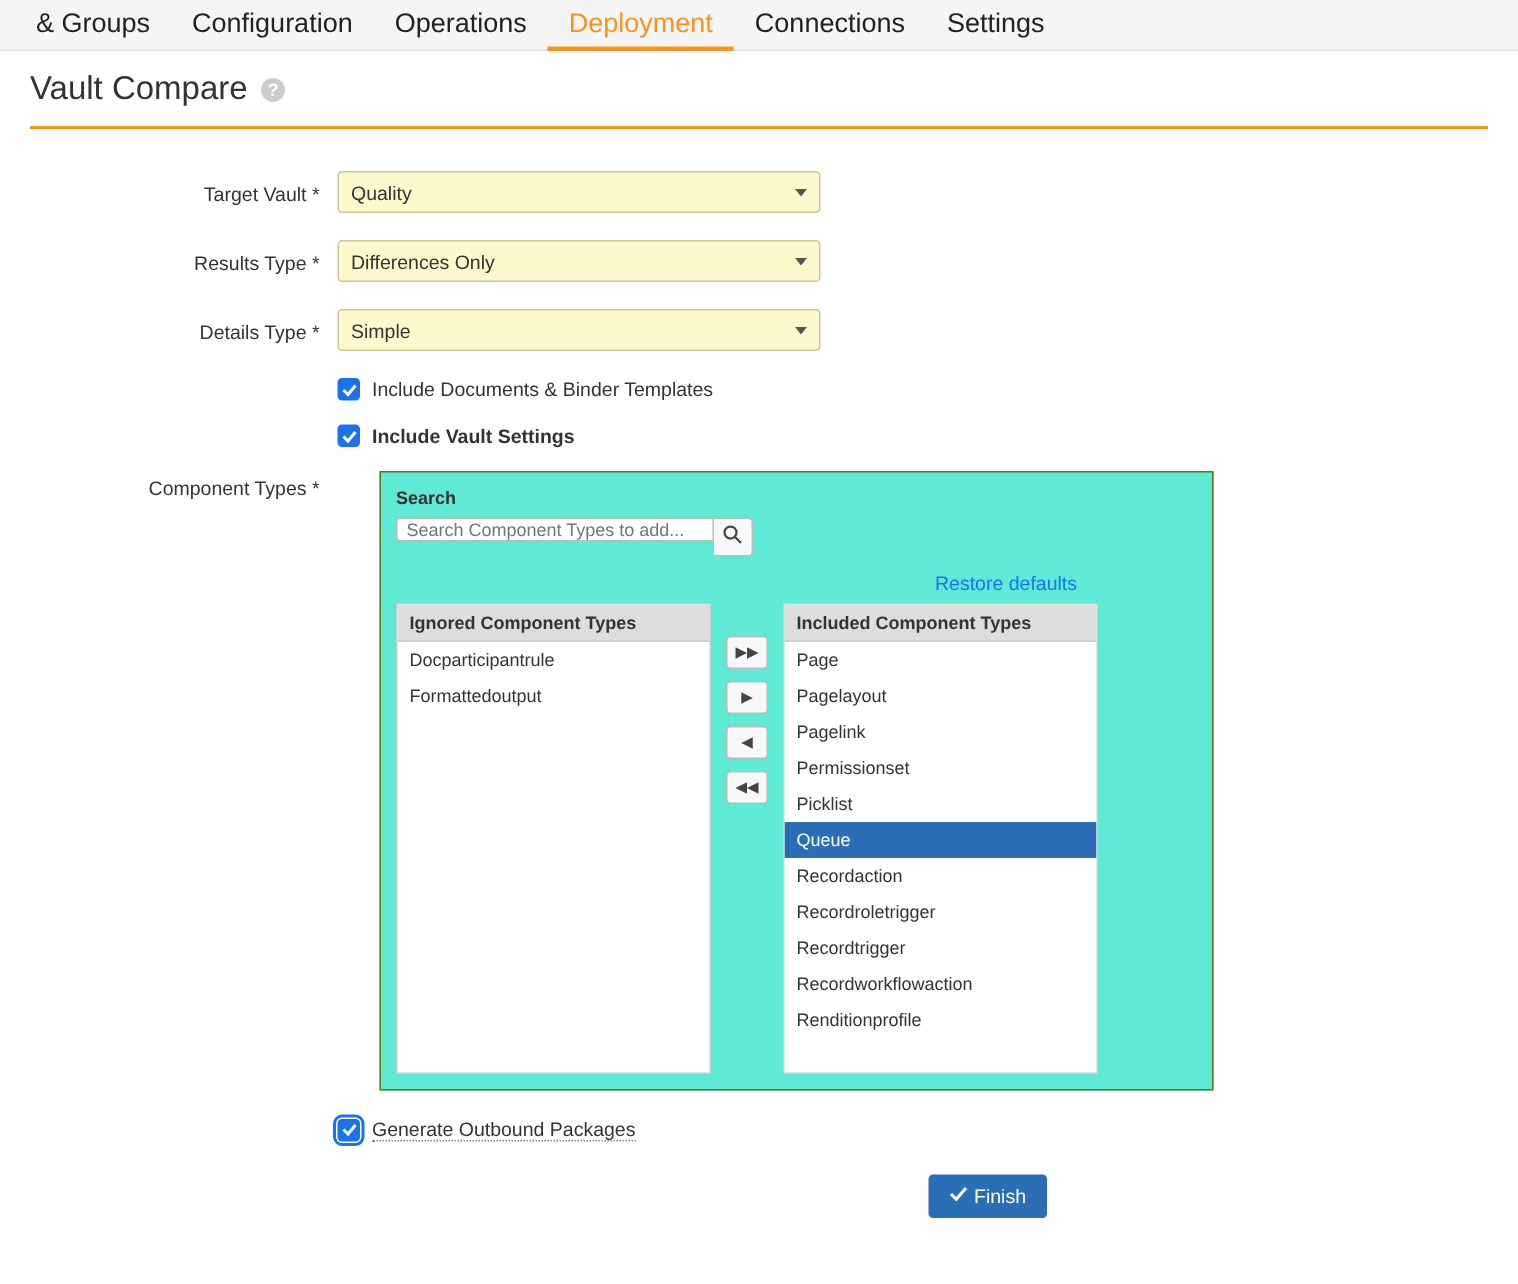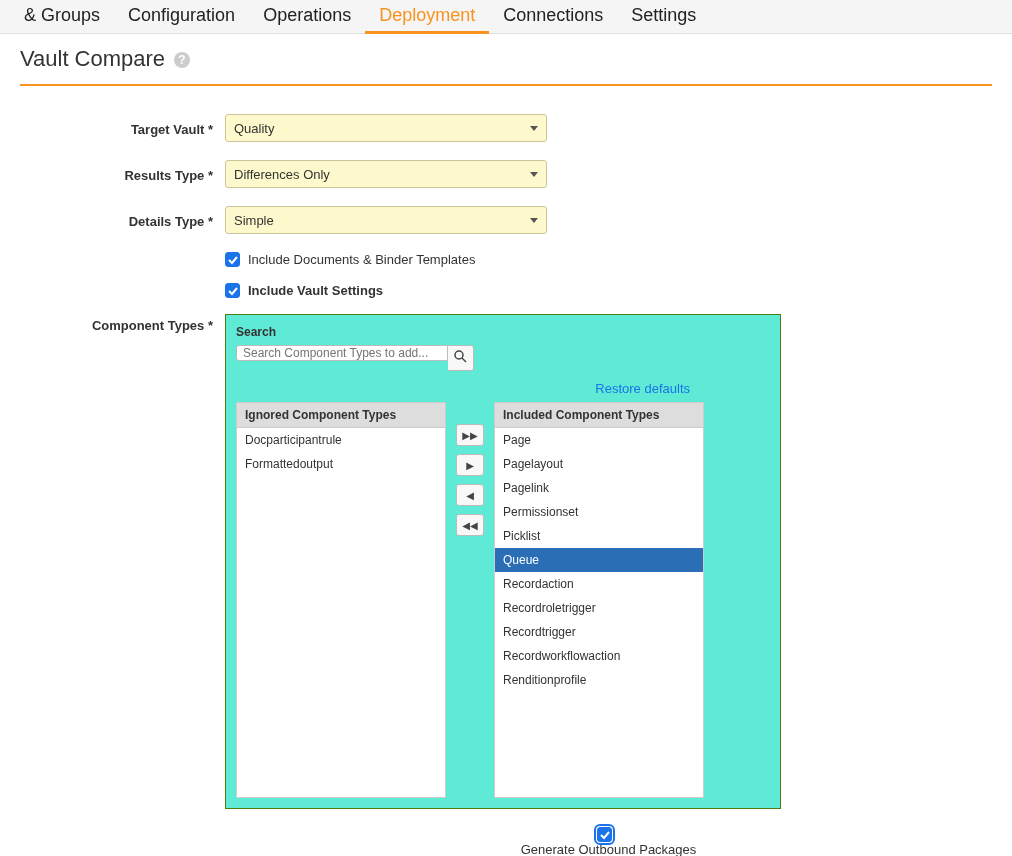--- a/index.html
+++ b/index.html
@@ -56,26 +56,26 @@
     .orange-rule {
       border: none;
       border-top: 2px solid #f7931e;
       margin-bottom: 28px;
     }
     .form-row {
       display: flex;
       align-items: center;
       margin-bottom: 18px;
     }
-    .form-row.align-top { align-items: flex-start; }
+    .form-row.align-top { align-items: flex-start; gap: 28px; }
     .form-label {
       width: 205px;
       text-align: right;
       font-size: 13px;
-      font-weight: bold;
+      font-weight: normal;
       padding-right: 12px;
       padding-top: 2px;
       flex-shrink: 0;
     }
     .dropdown {
       width: 322px;
       height: 28px;
       background: #fdf9cc;
       border: 1px solid #c9c89a;
       border-radius: 3px;
@@ -156,21 +156,21 @@
       padding-right: 80px;
     }
     .dual-list {
       display: flex;
       gap: 10px;
     }
     .list-box {
       background: #fff;
       border: 1px solid #ccc;
       width: 210px;
-      height: 396px;
+      height: 314px;
       display: flex;
       flex-direction: column;
     }
     .list-header {
       background: #ddd;
       font-weight: bold;
       font-size: 12px;
       padding: 5px 8px;
       border-bottom: 1px solid #ccc;
     }
@@ -354,21 +354,21 @@
               <div class="list-item">Recordroletrigger</div>
               <div class="list-item">Recordtrigger</div>
               <div class="list-item">Recordworkflowaction</div>
               <div class="list-item">Renditionprofile</div>
             </div>
         </div>
       </div>
     </div>
   </div>
 
-  <div class="check-row check-offset" style="margin-top:18px;flex-direction:column;">
+  <div class="check-row check-offset" style="margin-top:18px;">
     <div class="checkbox focus">
       <svg width="10" height="10" viewBox="0 0 10 10">
           <path d="M1 5 L4 8 L9 2" stroke="#fff" stroke-width="2" fill="none"></path>
         </svg>
     </div>
     <span class="generate-label">Generate Outbound Packages</span>
   </div>
 
   <div class="finish-row">
     <button class="finish-btn">

